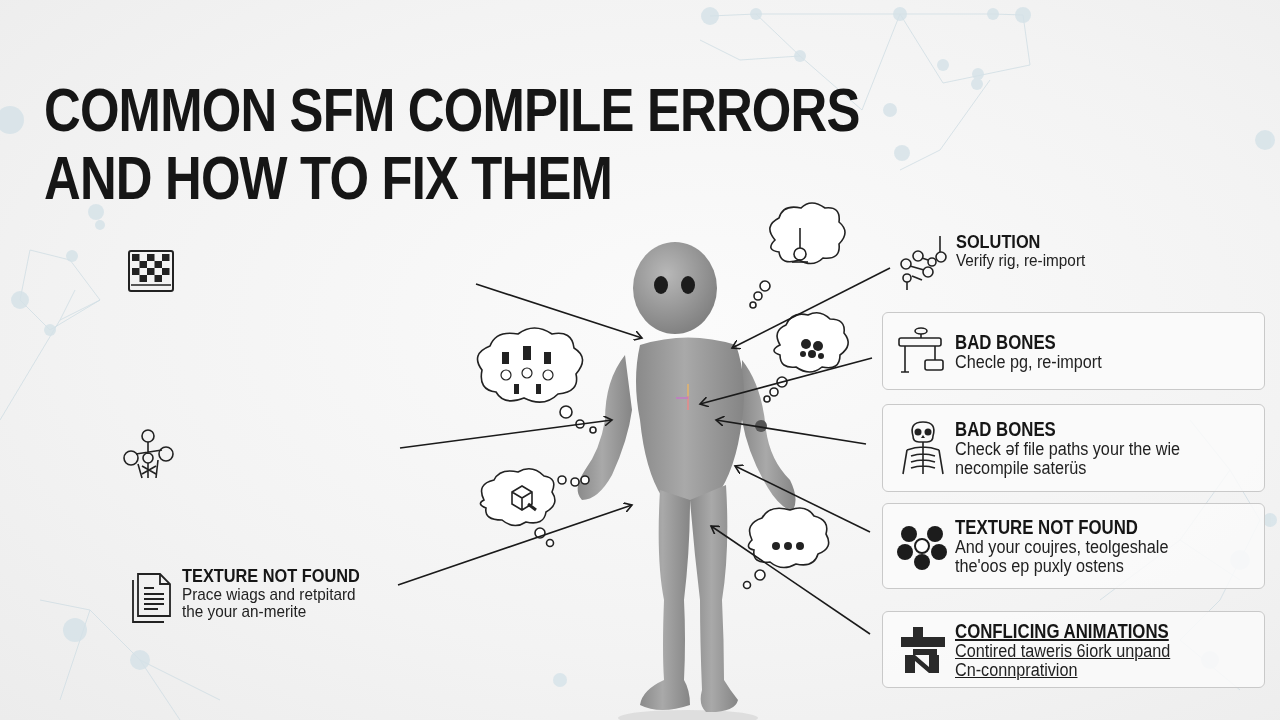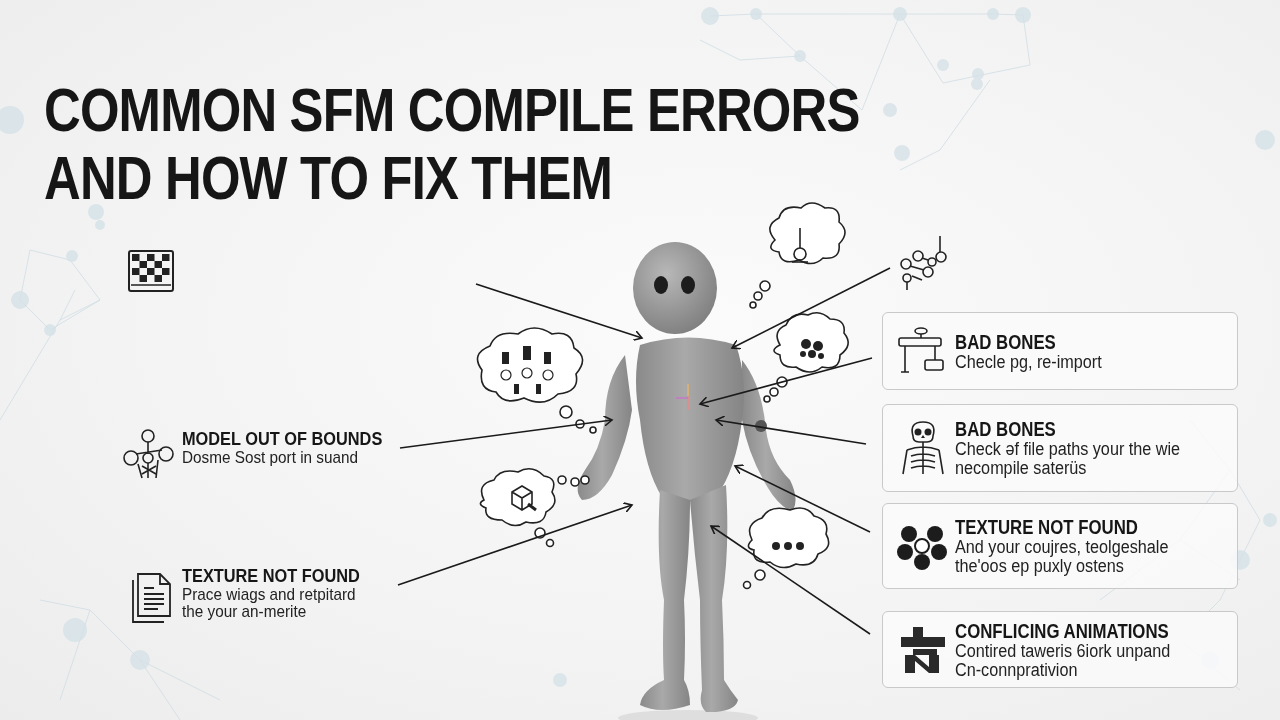--- a/index.html
+++ b/index.html
@@ -9,21 +9,21 @@
   .abs{position:absolute;}
   #bgnet{position:absolute;left:0;top:0;width:1280px;height:720px;}
   .title{position:absolute;left:44px;top:76px;margin:0;font-family:"Liberation Sans",sans-serif;
     font-weight:bold;font-size:62px;line-height:68px;letter-spacing:-1px;color:#161616;
     transform:scaleX(0.82);transform-origin:left top;white-space:nowrap;}
   .item{position:absolute;display:flex;align-items:flex-start;}
   .item .txt{margin-left:8px;}
   .item .h{font-weight:bold;font-size:19px;line-height:20px;color:#161616;
     transform:scaleX(0.86);transform-origin:left top;white-space:nowrap;}
   .item .d{font-size:17px;line-height:17px;color:#222;transform:scaleX(0.9);transform-origin:left top;white-space:nowrap;}
-  .card{position:absolute;left:882px;width:356px;border:1.5px solid #c9c9c9;border-radius:6px;
+  .card{position:absolute;left:882px;width:383px;border:1.5px solid #c9c9c9;border-radius:6px;
     background:rgba(250,250,250,0.85);box-sizing:border-box;display:flex;align-items:center;}
   .card .ico{width:52px;margin-left:14px;display:flex;justify-content:center;}
   .card .txt{margin-left:6px;}
   .card .h{font-weight:bold;font-size:20px;line-height:22px;color:#161616;transform:scaleX(0.84);transform-origin:left top;white-space:nowrap;}
   .card .d{font-size:18px;line-height:19px;color:#222;transform:scaleX(0.9);transform-origin:left top;white-space:nowrap;}
   svg{overflow:visible;}
 </style>
 </head>
 <body>
 
@@ -217,24 +217,20 @@
 <div class="item" style="left:122px;top:428px;">
   <svg width="52" height="52" viewBox="0 0 52 52">
     <g fill="none" stroke="#222" stroke-width="1.6">
       <circle cx="26" cy="8" r="6"></circle>
         <circle cx="9" cy="30" r="7"></circle>
         <circle cx="44" cy="26" r="7"></circle>
       <circle cx="26" cy="30" r="5"></circle>
       <path d="M26 14 L26 26 M14 26 L40 22 M16 36 L20 50 M36 32 L34 50 M20 38 L34 46 M34 38 L20 46 M26 35 L26 50"></path>
     </g>
   </svg>
-  <div class="txt" style="margin-top:1px">
-    <div class="h">MODEL OUT OF BOUNDS</div>
-    <div class="d">Dosme Sost port in suand</div>
-  </div>
 </div>
 
 <div class="item" style="left:130px;top:566px;">
   <svg width="44" height="52" viewBox="0 0 44 52" style="margin-top:6px">
     <g fill="none" stroke="#222" stroke-width="1.8">
       <path d="M8 2 L30 2 L40 12 L40 44 L8 44 Z"></path>
         <path d="M30 2 L30 12 L40 12"></path>
       <path d="M3 8 L3 50 L34 50"></path>
       <path d="M14 16 L24 16 M14 22 L34 22 M14 27 L34 27 M14 32 L34 32 M14 37 L28 37"></path>
     </g>
@@ -255,20 +251,24 @@
         <circle cx="34" cy="40" r="5"></circle>
         <path d="M16 34 L30 38"></path>
       <circle cx="24" cy="24" r="5"></circle>
         <circle cx="38" cy="30" r="4"></circle>
         <path d="M28 26 L34 28"></path>
       <circle cx="13" cy="46" r="4"></circle>
         <path d="M13 50 L13 58"></path>
       <path d="M18 44 L28 48"></path>
     </g>
   </svg>
+  <div class="txt" style="margin-top:0">
+    <div class="h">SOLUTION</div>
+    <div class="d">Verify rig, re-import</div>
+  </div>
 </div>
 
 <div class="card" style="top:312px;height:78px;">
   <div class="ico">
     <svg width="52" height="50" viewBox="0 0 52 50">
       <g fill="none" stroke="#222" stroke-width="1.6">
         <ellipse cx="24" cy="5" rx="6" ry="3"></ellipse>
           <path d="M24 8 L24 12"></path>
         <rect x="2" y="12" width="42" height="8" rx="2"></rect>
         <path d="M8 20 L8 46 M4 46 L12 46 M38 20 L38 34"></path>
@@ -316,21 +316,21 @@
       <circle cx="23" cy="24" r="7" fill="#fff" stroke="#1c1c1c" stroke-width="2"></circle>
     </svg>
   </div>
   <div class="txt">
     <div class="h">TEXTURE NOT FOUND</div>
     <div class="d">And your coujres, teolgeshale</div>
     <div class="d">the'oos ep puxly ostens</div>
   </div>
 </div>
 
-<div class="card" style="top:611px;height:77px;">
+<div class="card" style="top:611px;height:77px;text-decoration:underline;">
   <div class="ico">
     <svg width="48" height="50" viewBox="0 0 48 50">
       <g fill="#2a2a2a">
         <rect x="14" y="2" width="10" height="10"></rect>
         <rect x="2" y="12" width="44" height="10"></rect>
         <rect x="14" y="24" width="24" height="6"></rect>
         <path d="M6 30 L16 30 L30 42 L30 30 L40 30 L40 48 L30 48 L16 36 L16 48 L6 48 Z"></path>
       </g>
     </svg>
   </div>

